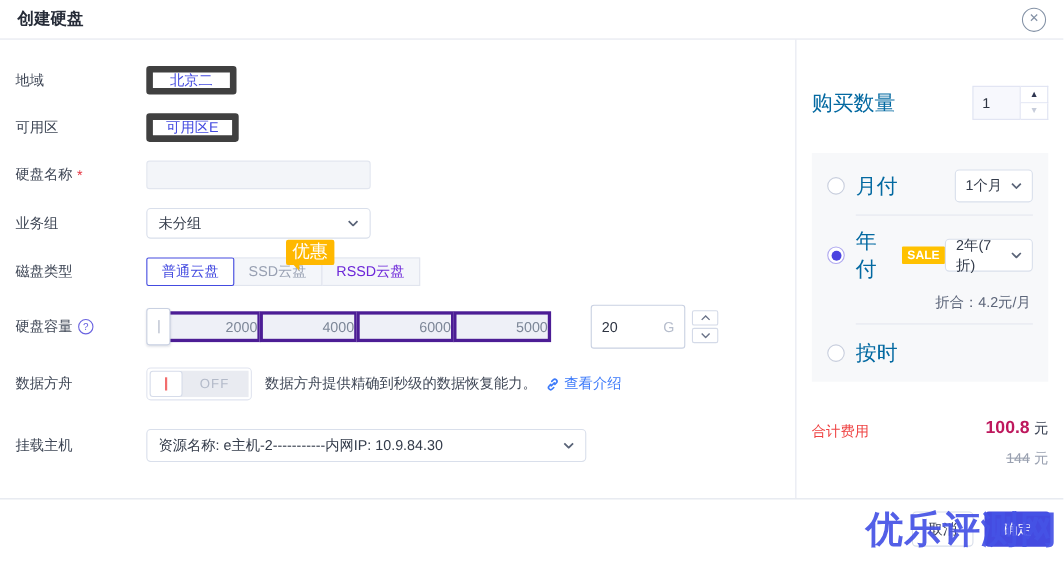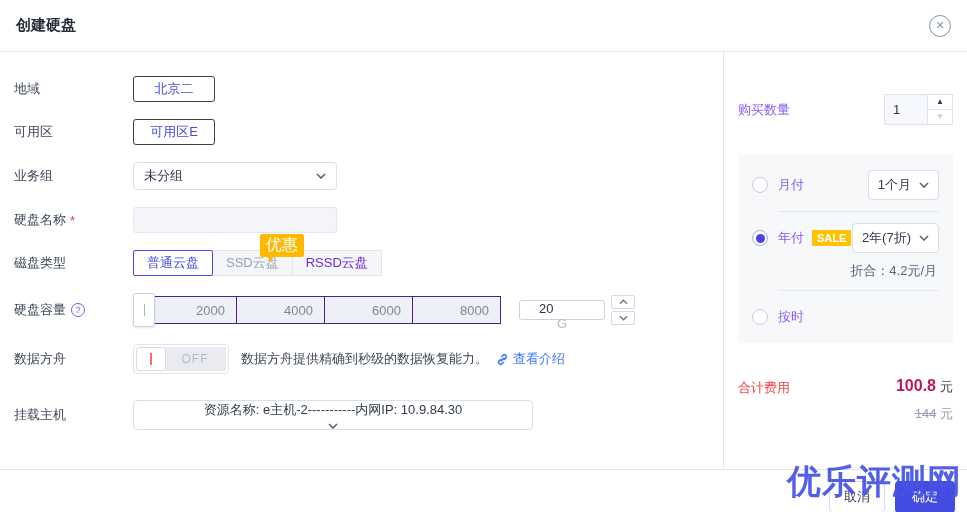--- a/index.html
+++ b/index.html
@@ -1,55 +1,55 @@
 <!DOCTYPE html>
 <html><head>
 <meta charset="utf-8">
 <style>
   * { margin:0; padding:0; box-sizing:border-box; }
   html,body { background:#fff; }
   body { font-family:"Liberation Sans","DejaVu Sans",sans-serif; color:#3f4756; }
   .modal { position:relative; width:967px; height:512px; background:#fff; overflow:hidden; }
 
   
-  .hdr { height:52px; display:flex; align-items:center; justify-content:space-between; padding:0 16px; border-bottom:1px solid #e3e6ee; }
+  .hdr { height:36px; display:flex; align-items:center; justify-content:space-between; padding:0 16px; border-bottom:1px solid #e3e6ee; }
   .hdr-title { font-size:15px; font-weight:bold; color:#262c38; }
   .close-btn { width:22px; height:22px; border:1.5px solid #8492a6; border-radius:50%; color:#8492a6; display:flex; align-items:center; justify-content:center; font-size:11px; cursor:pointer; line-height:1; }
 
   
   .body { display:flex; height:417px; }
   .left { flex:1; padding:24px 0 0 14px; }
   .row { display:flex; align-items:center; margin-bottom:17px; }
   .lbl { width:119px; font-size:13px; color:#3f4756; flex:none; display:flex; align-items:center; }
   .req { color:#e63946; margin-left:4px; font-size:13px; }
   .help-ic { width:14px; height:14px; border:1px solid #6a63e0; border-radius:50%; color:#6a63e0; font-size:9px; display:inline-flex; align-items:center; justify-content:center; margin-left:5px; }
 
-  .btn-outline { min-width:82px; height:26px; padding:0 12px; background:#fff; border:1px solid #404040; color:#444be0; border-radius:3px; font-size:13px; display:flex; align-items:center; justify-content:center; cursor:pointer; }
+  .btn-outline { min-width:82px; height:26px; padding:0 12px; background:#fff; border:6px solid #404040; color:#444be0; border-radius:3px; font-size:13px; display:flex; align-items:center; justify-content:center; cursor:pointer; }
 
   .select { width:204px; height:28px; background:#fff; border:1px solid #d9dfeb; border-radius:4px; padding:0 10px; font-size:13px; color:#333b4a; display:flex; align-items:center; justify-content:space-between; cursor:pointer; }
-  .select.wide { width:400px; height:30px;flex-direction:column; }
+  .select.wide { width:400px; height:30px; }
   .chev { width:10px; height:6px; flex:none; }
   .chev polyline { fill:none; stroke:#5a6478; stroke-width:1.6; }
 
   .input-plain { width:204px; height:26px; background:#f3f5f9; border:1px solid #e2e6ef; border-radius:3px; font-size:13px; padding:0 8px; outline:none; }
 
   .seg-wrap { display:flex; position:relative; }
   .seg { height:26px; padding:0 13px; font-size:13px; display:flex; align-items:center; background:#f4f6fa; border:1px solid #e1e5ee; color:#6d28d9; margin-left:-1px; cursor:pointer; white-space:nowrap; }
   .seg.mid { color:#99a1b3; position:relative; }
   .seg.sel { background:#fff; border:1px solid #444be0; color:#444be0; border-radius:2px; z-index:1; margin-left:0; }
   .promo-badge { position:absolute; top:-17px; right:-12px; background:#ffb800; color:#fff; font-size:16px; padding:1px 6px; border-radius:2px; z-index:2; }
   .promo-badge::after { content:""; position:absolute; left:6px; bottom:-5px; border:3px solid transparent; border-top-color:#ffb800; border-right-color:#ffb800; }
 
   .slider { display:flex; align-items:center; position:relative; }
   .slider-handle { width:22px; height:34px; background:#fff; border:1px solid #c9d1e2; border-radius:3px; display:flex; align-items:center; justify-content:center; z-index:1; cursor:grab; box-shadow:0 1px 2px rgba(40,50,90,.12); }
   .slider-handle .tick-line { width:1px; height:12px; background:#a9b1c4; }
   .segs { display:flex; margin-left:-6px; }
-  .tickseg { width:89px; height:28px; background:#eef0f7; border:1px solid #4c1d95; margin-left:-1px; display:flex; align-items:center; justify-content:flex-end; padding-right:11px; font-size:13px; color:#7d8798; }
-
-  .cap-box { width:86px; height:20px; border:1px solid #c9d1e2; border-radius:3px; background:#fff; display:flex; align-items:center; justify-content:space-between; padding:0 9px; margin-left:18px;flex-direction:column; }
+  .tickseg { width:89px; height:28px; background:#eef0f7; border:3px solid #4c1d95; margin-left:-1px; display:flex; align-items:center; justify-content:flex-end; padding-right:0; font-size:13px; color:#7d8798; }
+
+  .cap-box { width:86px; height:40px; border:1px solid #c9d1e2; border-radius:3px; background:#fff; display:flex; align-items:center; justify-content:space-between; padding:0 9px; margin-left:36px; }
   .cap-box input { width:46px; border:none; outline:none; font-size:13px; color:#2d3442; background:transparent; }
   .cap-unit { font-size:13px; color:#b6bdcc; }
   .stepper-v { display:flex; flex-direction:column; gap:2px; margin-left:6px; }
   .stp { width:24px; height:14px; background:#fff; border:1px solid #d4dae8; border-radius:2px; display:flex; align-items:center; justify-content:center; cursor:pointer; }
   .stp svg { width:9px; height:6px; }
   .stp polyline { fill:none; stroke:#6a7388; stroke-width:1.4; }
 
   .toggle { width:96px; height:30px; border:1px solid #e0e4ef; border-radius:4px; padding:2px; display:flex; background:#fff; cursor:pointer; }
   .tg-handle { width:30px; height:24px; background:#fff; border:1px solid #d6dcea; border-radius:3px; display:flex; align-items:center; justify-content:center; z-index:1; }
   .tg-line { width:2px; height:12px; background:#f26d6d; }
@@ -69,21 +69,21 @@
   .qty-stepper { display:flex; flex-direction:column; }
   .qty-stp { width:25px; height:15.5px; background:#fff; border:1px solid #dfe3f2; border-left:none; display:flex; align-items:center; justify-content:center; font-size:8px; cursor:pointer; line-height:1; }
   .qty-stp.up { color:#2e3550; }
   .qty-stp.down { color:#c6ccda; border-top:none; }
 
   .pay-panel { margin-top:30px; background:#f7f8fa; padding:14px 14px 10px; }
   .pay-row { display:flex; align-items:center; min-height:32px; }
   .radio { width:16px; height:16px; border:1px solid #c8cedd; border-radius:50%; background:#fff; flex:none; display:flex; align-items:center; justify-content:center; cursor:pointer; }
   .radio.sel { border-color:#b0a9ef; }
   .radio.sel .dot { width:9px; height:9px; border-radius:50%; background:#4b44e0; }
-  .pay-lbl { font-size:13px; color:#8b5cf6; margin-left:10px; }
+  .pay-lbl { font-size:19px; color:#0369a1; margin-left:10px; }
   .sale-badge { background:#ffc100; color:#fff; font-size:11px; font-weight:bold; padding:2px 5px; margin-left:8px; border-radius:1px; }
   .spacer { flex:1; }
   .select.small { width:auto; min-width:64px; height:30px; padding:0 9px; gap:8px; }
   .pay-note { text-align:right; font-size:13px; color:#5c6579; margin:8px 2px 2px; }
   .pay-div { border-top:1px solid #e4e7ef; margin:10px 0 10px 26px; }
 
   .total-row { margin-top:34px; display:flex; justify-content:space-between; }
   .total-lbl { font-size:13px; color:#ef4444; padding-top:2px; }
   .total-prices { text-align:right; }
   .price-main { font-size:16px; font-weight:bold; color:#be185d; }
@@ -116,38 +116,38 @@
         <div class="lbl">地域</div>
         <div class="btn-outline">北京二</div>
       </div>
 
       <div class="row">
         <div class="lbl">可用区</div>
         <div class="btn-outline">可用区E</div>
       </div>
 
       <div class="row">
+        <div class="lbl">
+          <span>硬盘名称</span>
+          <span class="req">*</span>
+        </div>
+        <input class="input-plain" type="text" value="" style="">
+      </div>
+
+      <div class="row">
         <div class="lbl">业务组</div>
         <div class="select">
           <span>未分组</span>
           <svg class="chev" viewBox="0 0 10 6">
               <polyline points="1,1 5,5 9,1"></polyline>
             </svg>
         </div>
       </div>
 
       <div class="row">
-        <div class="lbl">
-          <span>硬盘名称</span>
-          <span class="req">*</span>
-        </div>
-        <input class="input-plain" type="text" value="" style="">
-      </div>
-
-      <div class="row">
         <div class="lbl">磁盘类型</div>
         <div class="seg-wrap">
           <div class="seg sel">普通云盘</div>
           <div class="seg mid">
             <span>SSD云盘</span>
             <span class="promo-badge">优惠</span>
           </div>
           <div class="seg">RSSD云盘</div>
         </div>
       </div>
@@ -158,21 +158,21 @@
           <span class="help-ic">?</span>
         </div>
         <div class="slider">
           <div class="slider-handle">
               <span class="tick-line"></span>
             </div>
           <div class="segs">
             <div class="tickseg">2000</div>
             <div class="tickseg">4000</div>
             <div class="tickseg">6000</div>
-            <div class="tickseg">8000</div>
+            <div class="tickseg">5000</div>
           </div>
         </div>
         <div class="cap-box">
           <input type="text" value="20" style="">
           <span class="cap-unit">G</span>
         </div>
         <div class="stepper-v">
           <div class="stp">
               <svg viewBox="0 0 10 6">
                 <polyline points="1,5 5,1 9,5"></polyline>

